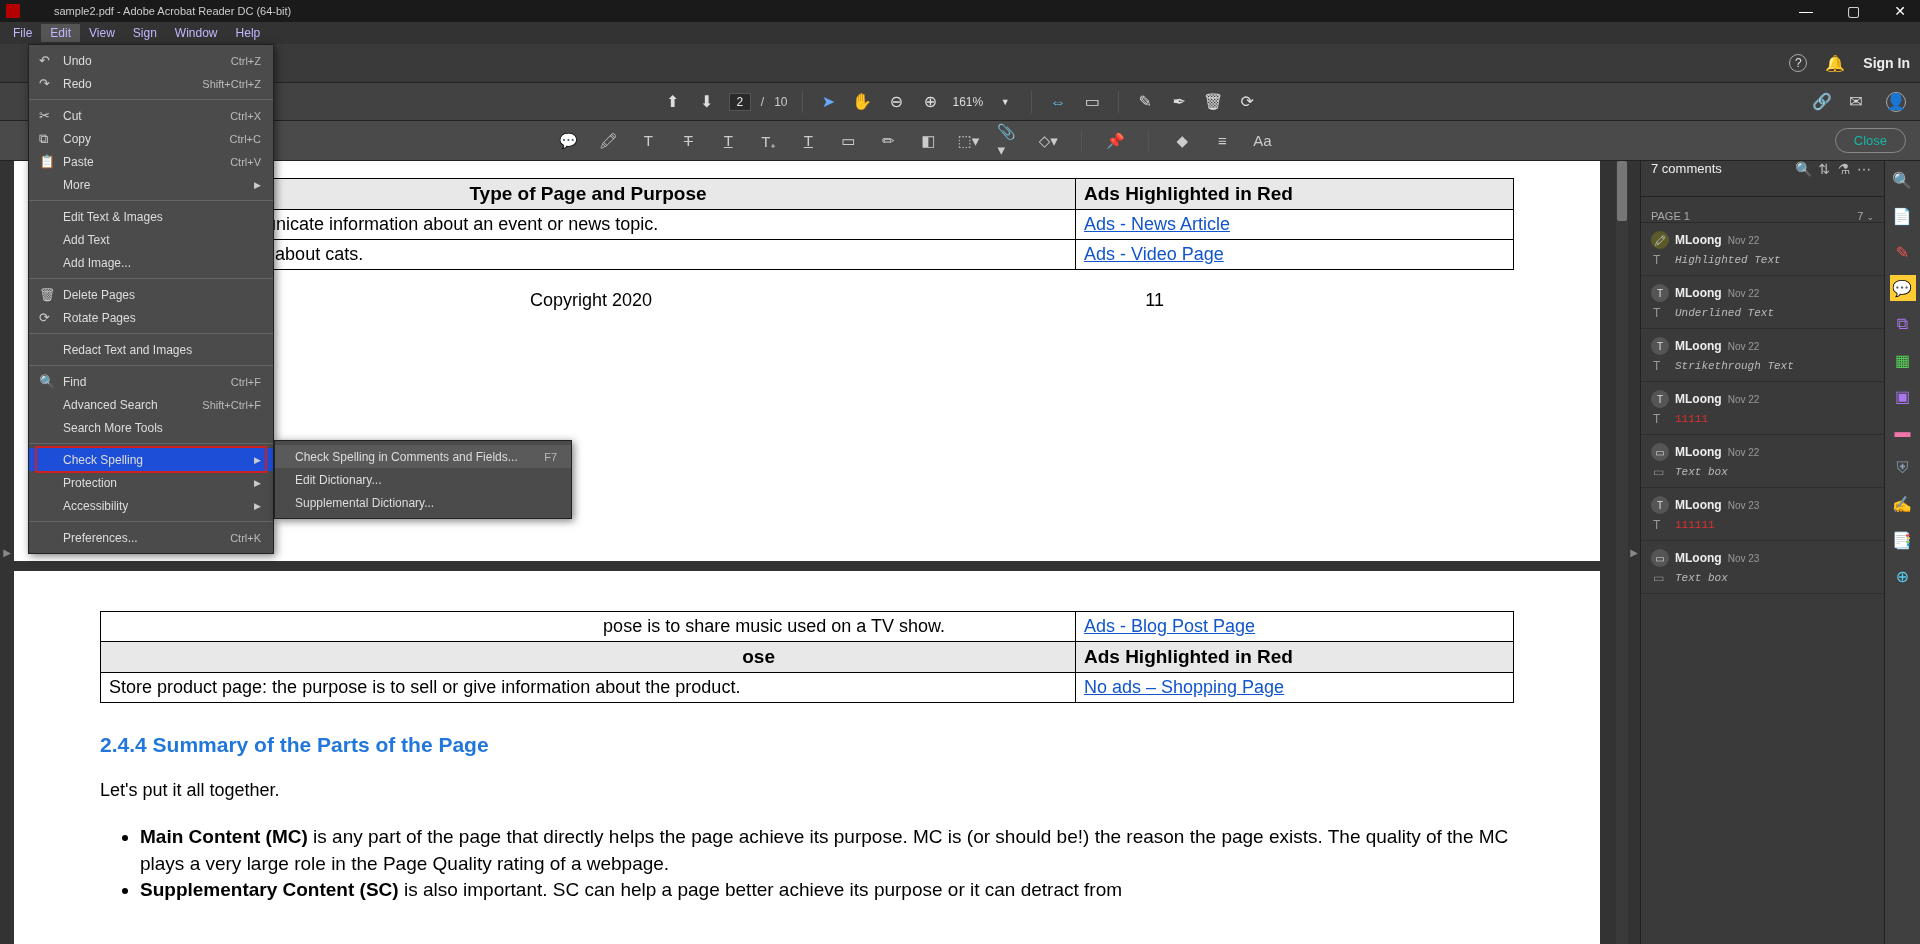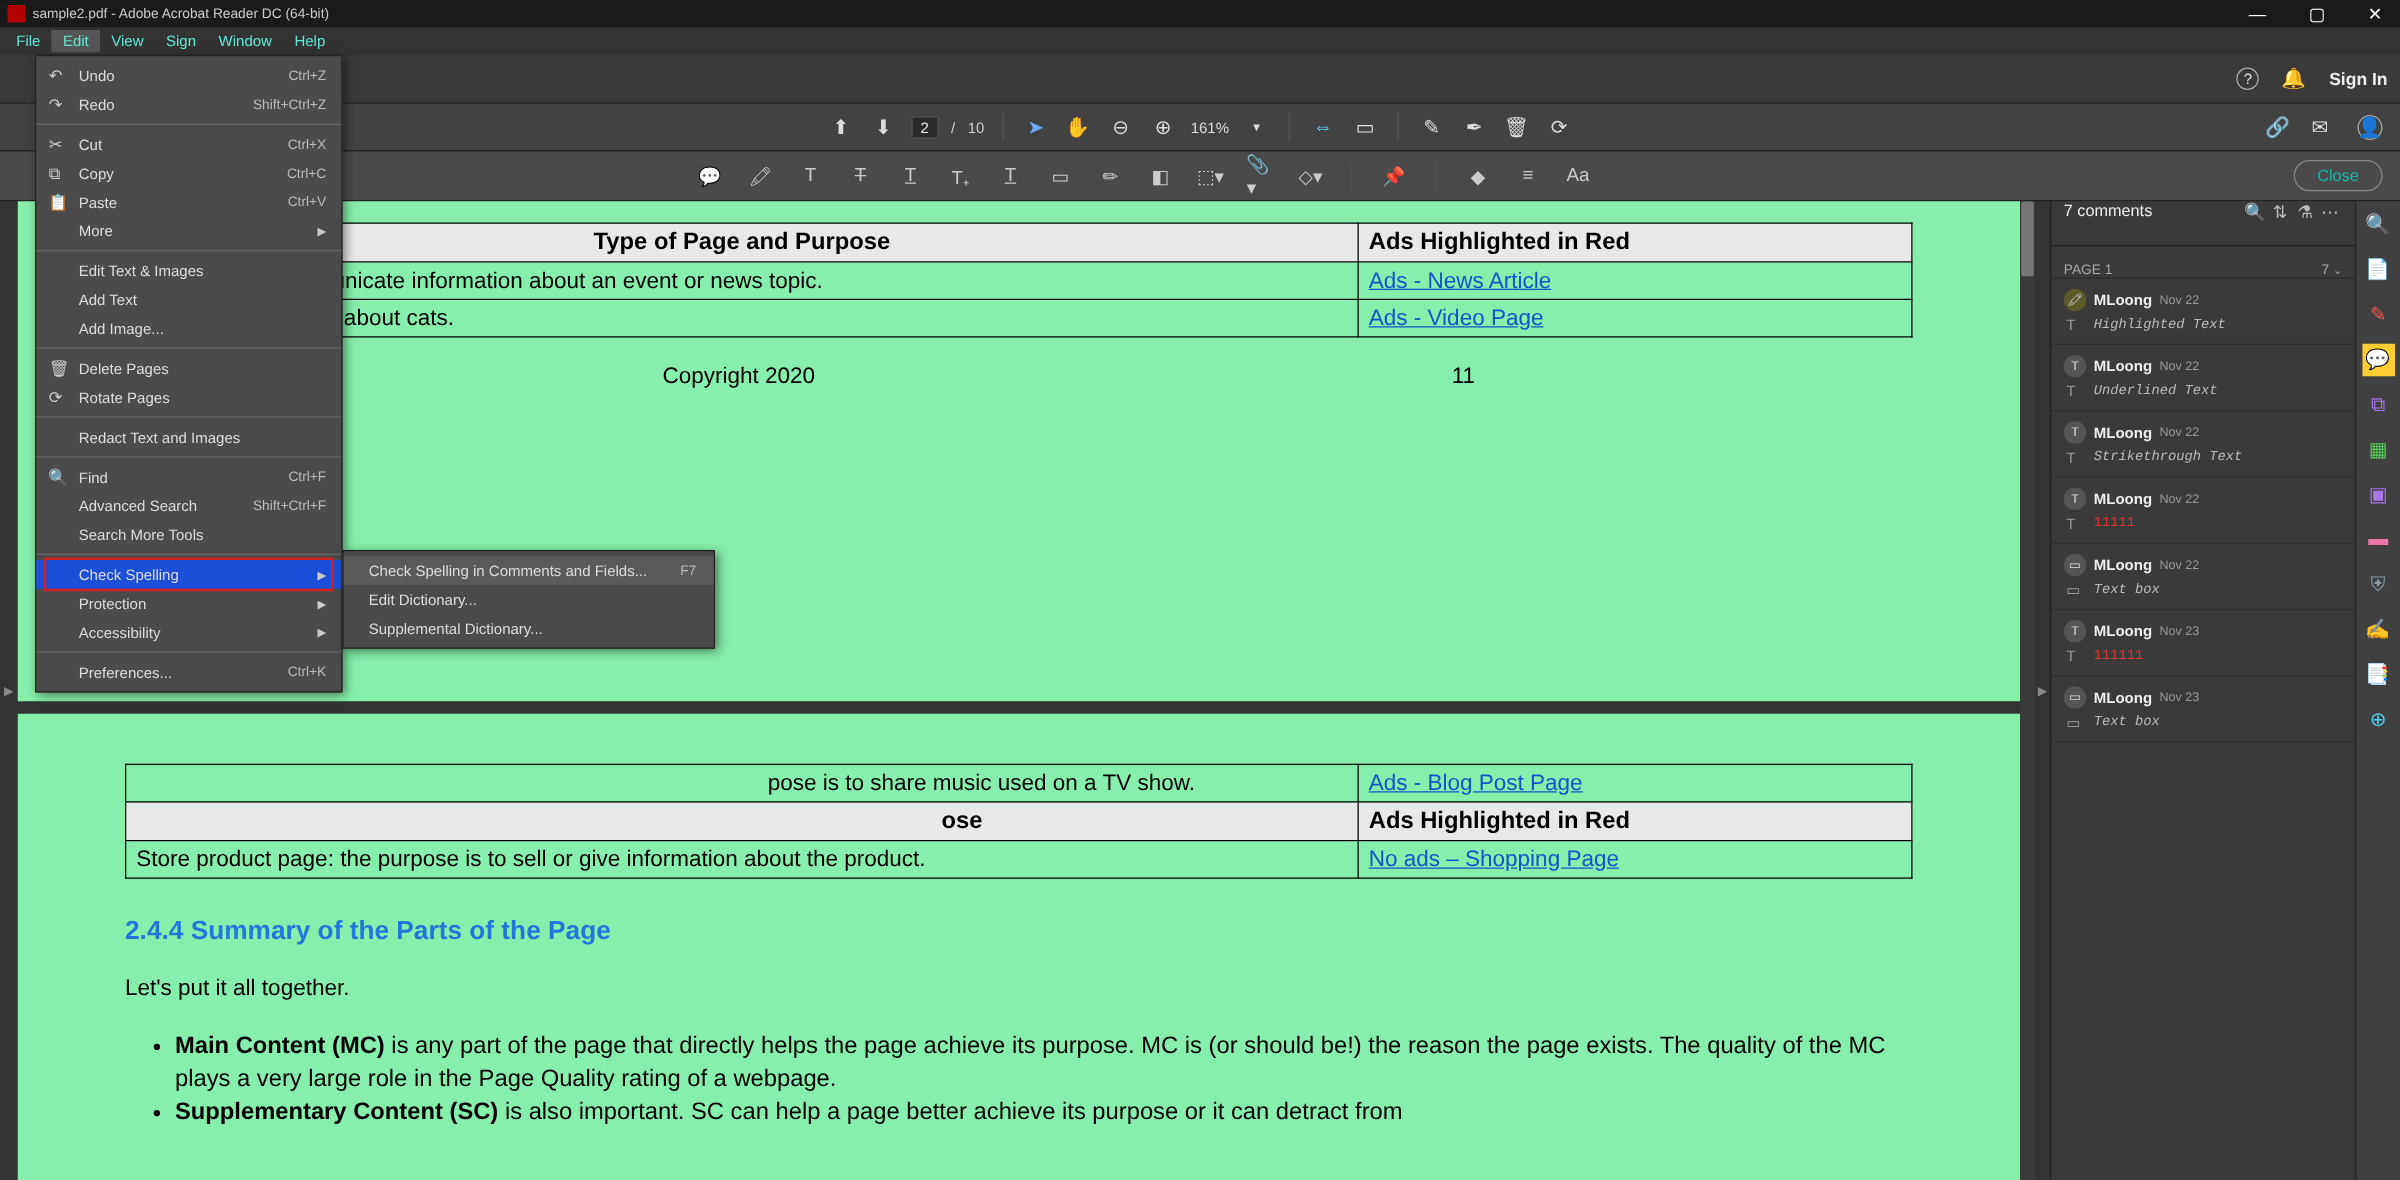--- a/index.html
+++ b/index.html
@@ -1,27 +1,27 @@
 <!DOCTYPE html>
 <html><head>
 <meta charset="utf-8">
 <style>
 * { margin: 0; padding: 0; box-sizing: border-box; font-family: "Segoe UI", Arial, sans-serif; }
 body { background: #2d2d2d; color: #e0e0e0; overflow: hidden; width: 1920px; height: 944px; position: relative; }
 
 
 .titlebar { height: 22px; background: #1a1a1a; display: flex; align-items: center; padding: 0 6px; font-size: 11px; color: #ccc; }
 .titlebar .title-icon { width: 14px; height: 14px; background: #b30000; margin-right: 6px; }
-.titlebar .title-text { flex: 1; }
+.titlebar .title-text { flex: 1; margin-left: 28px; }
 .titlebar .win-controls { display: flex; gap: 18px; color: #fff; font-size: 14px; }
 .titlebar .win-controls span { cursor: pointer; padding: 0 8px; }
 
 
 .menubar { height: 22px; background: #333; display: flex; align-items: center; padding: 0 4px; font-size: 12px; }
-.menubar .menu-item { padding: 2px 9px; color: #5eead4; cursor: pointer; }
+.menubar .menu-item { padding: 2px 9px; color: #c4b5fd; cursor: pointer; }
 .menubar .menu-item.active { background: #555; }
 
 
 .top-toolbar { height: 39px; background: #3a3a3a; border-bottom: 1px solid #222; display: flex; align-items: center; padding: 0 10px; justify-content: space-between; }
 .top-toolbar .left-side { display: flex; align-items: center; }
 .top-toolbar .right-side { display: flex; align-items: center; gap: 18px; }
 .signin { font-size: 14px; color: #eee; font-weight: 600; }
 
 
 .nav-toolbar { height: 38px; background: #424242; display: flex; align-items: center; justify-content: center; gap: 10px; border-bottom: 1px solid #222; position: relative; }
@@ -35,21 +35,21 @@
 .anno-toolbar { height: 40px; background: #4a4a4a; display: flex; align-items: center; gap: 18px; padding: 0 14px; border-bottom: 1px solid #222; }
 .anno-toolbar .anno-spacer { flex: 1; }
 .anno-toolbar .tool-icon { width: 22px; height: 22px; display: flex; align-items: center; justify-content: center; color: #ccc; font-size: 15px; cursor: pointer; }
 .close-btn { border: 1px solid #888; border-radius: 14px; padding: 4px 18px; color: #14b8a6; font-size: 13px; cursor: pointer; }
 
 
 .main-area { position: absolute; top: 161px; left: 0; right: 280px; bottom: 0; display: flex; }
 .left-gutter { width: 14px; background: #333; display: flex; align-items: center; justify-content: center; }
 .left-gutter .expand { color: #888; font-size: 10px; cursor: pointer; }
 .doc-viewport { flex: 1; background: #333; position: relative; overflow: hidden; }
-.doc-page { position: absolute; background: #86efac; color: #000; left: 0; right: 12px; }
+.doc-page { position: absolute; background: #ffffff; color: #000; left: 0; right: 28px; }
 .page1 { top: -20px; height: 420px; padding: 0 86px 40px 86px; }
 .page2 { top: 410px; height: 600px; padding: 30px 86px; }
 .doc-scrollbar { position: absolute; right: 0; top: 0; bottom: 0; width: 12px; background: #3a3a3a; }
 .doc-scrollbar .thumb { position: absolute; left: 1px; right: 1px; top: 0; height: 60px; background: #777; border-radius: 2px; }
 
 
 .doc-text { font-size: 18px; line-height: 1.5; }
 .doc-table { width: 100%; border-collapse: collapse; margin: 10px 0; }
 .doc-table th { background: #e8e8e8; border: 1px solid #000; padding: 4px 8px; font-size: 19px; font-weight: bold; text-align: left; }
 .doc-table td { border: 1px solid #000; padding: 4px 8px; font-size: 18px; }

